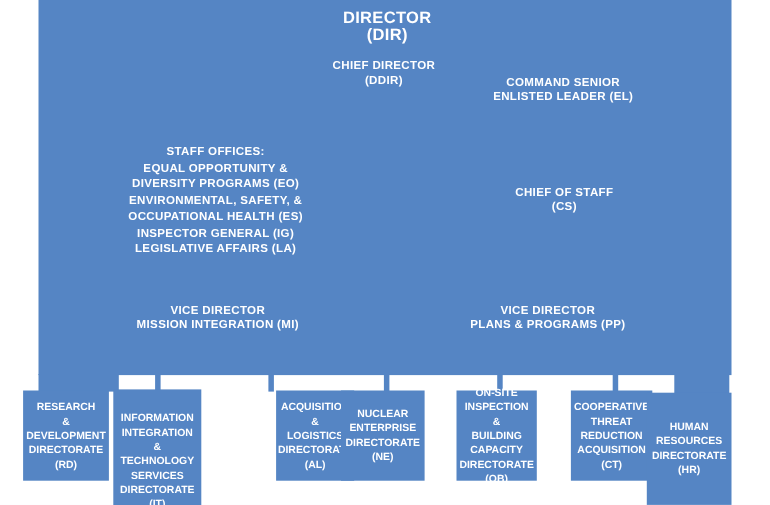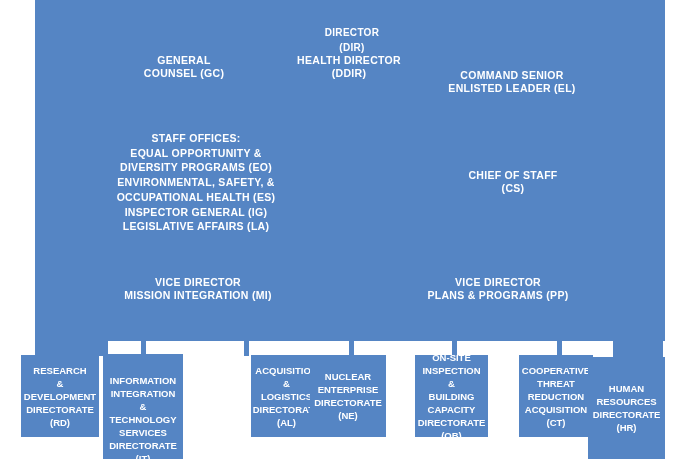--- a/index.html
+++ b/index.html
@@ -30,21 +30,21 @@
     position:absolute;top:340px;height:16px;width:5px;
   }
   .lbl{
     position:absolute;
     color:var(--text);
     font-weight:bold;
     text-align:center;
     white-space:pre-line;
     letter-spacing:.3px;
   }
-  .lbl-director{font-size:10px;line-height:15px;margin-top:16px;}
+  .lbl-director{font-size:15px;line-height:15px;}
   .lbl-top{font-size:10.5px;line-height:13px;}
   .lbl-staff{font-size:10.5px;line-height:14.7px;}
   .dir-box{
     position:absolute;top:355px;height:82px;
     display:flex;align-items:center;justify-content:center;
   }
   .dir-box .lbl2{
     color:var(--text);
     font-weight:bold;
     font-size:9.5px;
@@ -66,24 +66,22 @@
 
   <div class="connector blue" style="left:141px;"></div>
   <div class="connector blue" style="left:244px;"></div>
   <div class="connector blue" style="left:349px;"></div>
   <div class="connector blue" style="left:452px;"></div>
   <div class="connector blue" style="left:557px;"></div>
 
   <div class="lbl lbl-director" style="left:262px;top:9px;width:180px;">DIRECTOR
 (DIR)</div>
 
-  <div class="lbl lbl-top" style="left:104px;top:54px;width:160px;">GENERAL
-COUNSEL (GC)</div>
 
-  <div class="lbl lbl-top" style="left:269px;top:54px;width:160px;">HEALTH DIRECTOR
+  <div class="lbl lbl-top" style="left:269px;top:54px;width:160px;">CHIEF DIRECTOR
 (DDIR)</div>
 
   <div class="lbl lbl-top" style="left:422px;top:69px;width:180px;">COMMAND SENIOR
 ENLISTED LEADER (EL)</div>
 
   <div class="lbl lbl-staff" style="left:96px;top:131px;width:200px;">STAFF OFFICES:
 EQUAL OPPORTUNITY &amp;
 DIVERSITY PROGRAMS (EO)
 ENVIRONMENTAL, SAFETY, &amp;
 OCCUPATIONAL HEALTH (ES)

